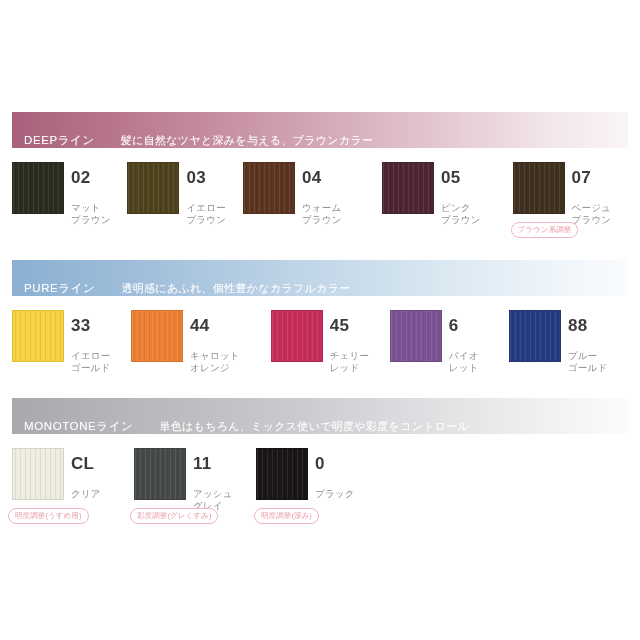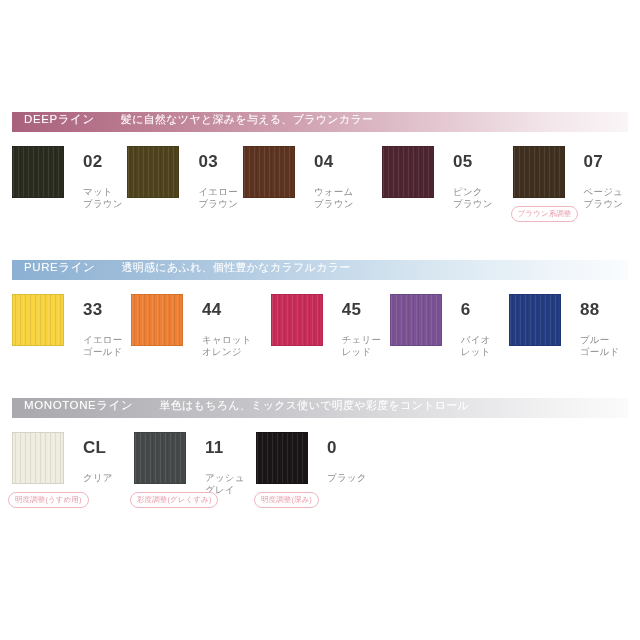--- a/index.html
+++ b/index.html
@@ -23,23 +23,23 @@
 
   
   .section { position: absolute; left: 12px; width: 616px; }
   #section-deep     { top: 112px; }
   #section-pure     { top: 260px; }
   #section-monotone { top: 398px; }
 
   
   .section-header {
     position: relative;
-    height: 20px;
+    height: 36px;
     display: flex;
-    align-items: flex-start;
+    align-items: flex-end;
     overflow: hidden;
   }
   .section-header.deep {
     background: linear-gradient(to right, #a8617c 0%, #b9788e 18%, #cfa0b0 45%, #e4c8d2 70%, #f3e7ec 88%, #faf5f7 100%);
   }
   .section-header.pure {
     background: linear-gradient(to right, #8bb0d2 0%, #9dbcd9 18%, #bdd3e6 45%, #dae8f2 70%, #eff5fa 88%, #fafcfe 100%);
   }
   .section-header.monotone {
     background: linear-gradient(to right, #a9a9ad 0%, #b6b6ba 18%, #cacace 45%, #e2e2e5 70%, #f2f2f3 88%, #fbfbfc 100%);
@@ -97,21 +97,21 @@
       rgba(0,0,0,0.00) 1px,
       rgba(0,0,0,0.00) 2px,
       rgba(0,0,0,0.075) 2px,
       rgba(0,0,0,0.075) 3px,
       rgba(0,0,0,0.00) 3px,
       rgba(0,0,0,0.00) 5px);
     pointer-events: none;
   }
 
   .chip-text {
-    padding-left: 19px;
+    padding-left: 7px;
     padding-top: 7px;
     min-width: 58px;
   }
 
   .chip-code {
     font-size: 17px;
     font-weight: 700;
     color: #3b3b3b;
     line-height: 1;
     letter-spacing: 0.3px;

